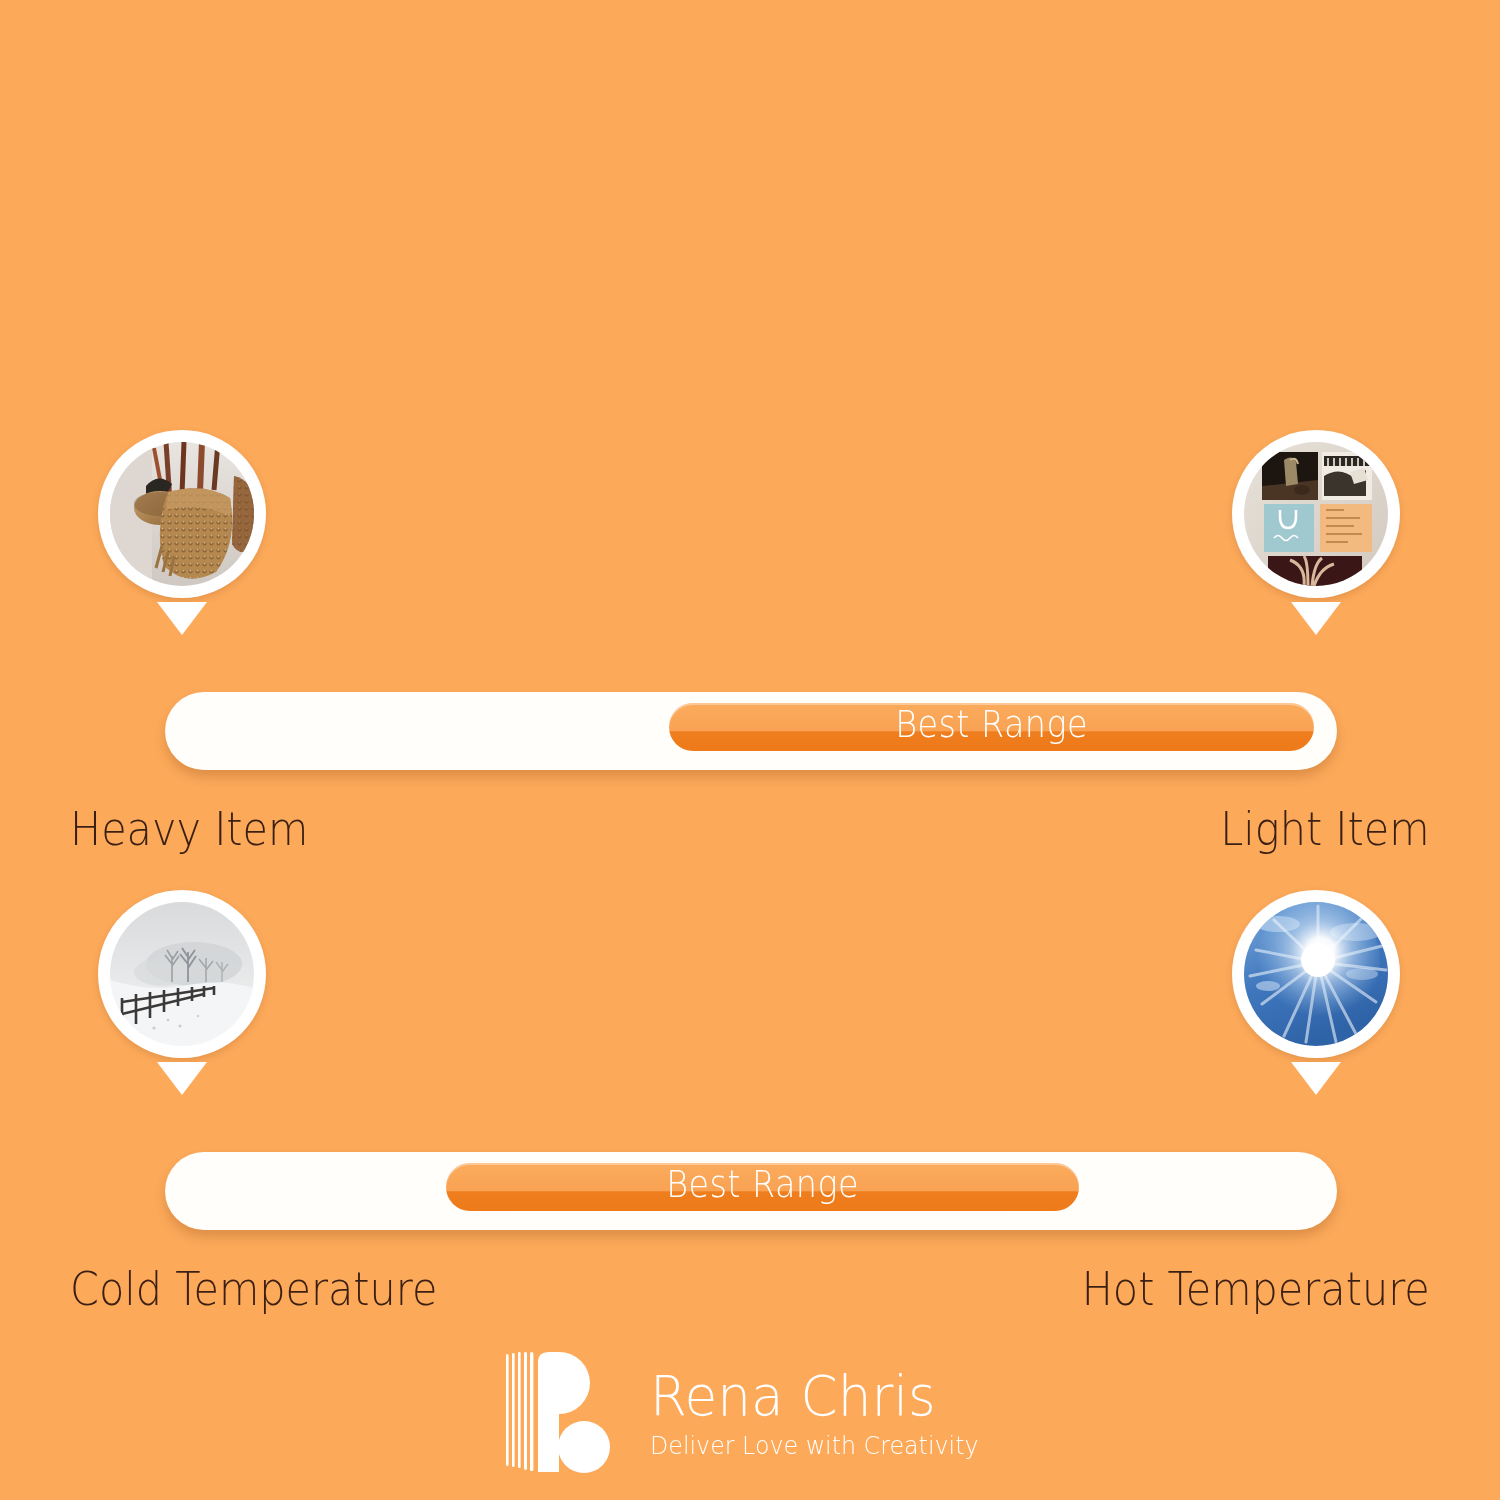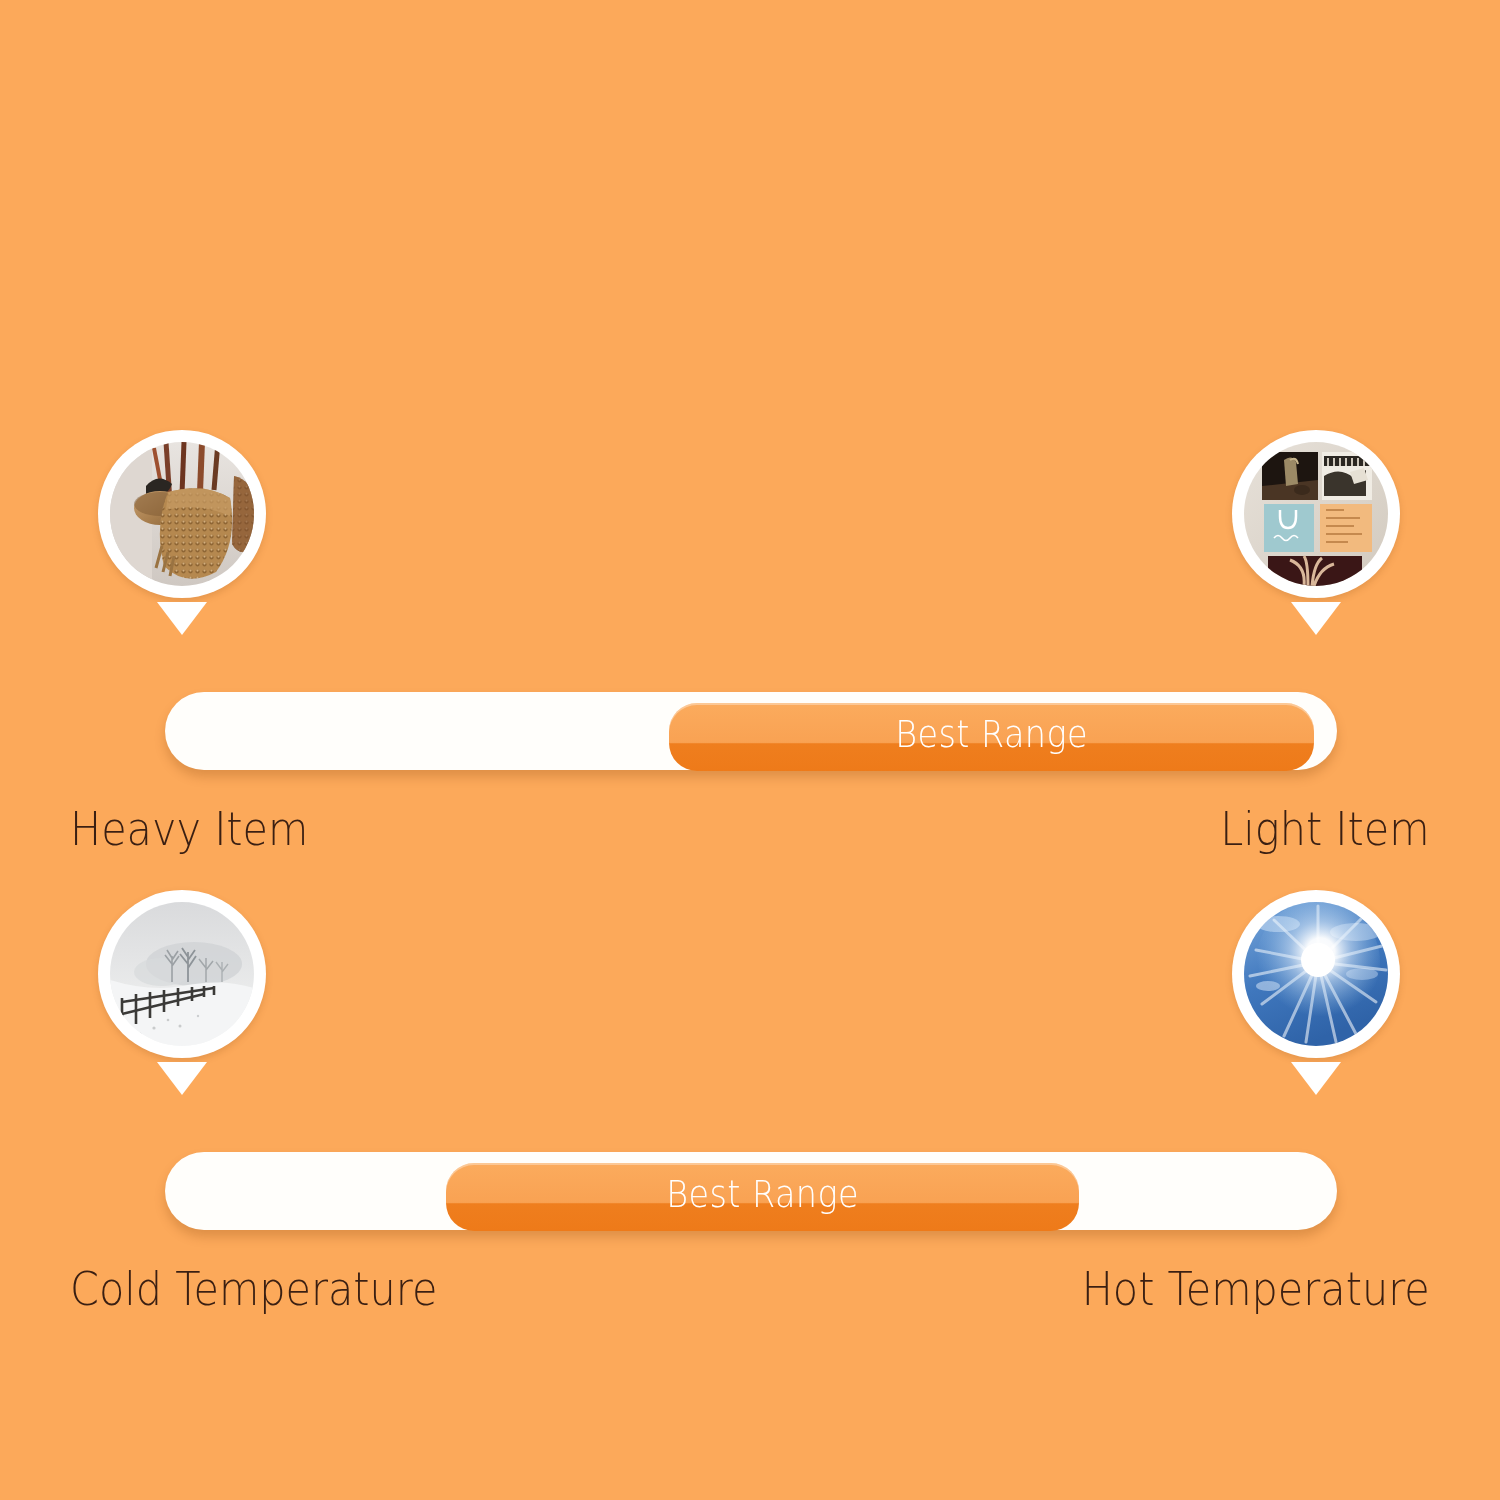--- a/index.html
+++ b/index.html
@@ -121,21 +121,21 @@
     border-radius: 39px;
     background: #fffefb;
     box-shadow: 0 7px 11px rgba(120, 55, 5, 0.22);
   }
   #slider-load { top: 262px; }
   #slider-temp { top: 262px; }
 
   .slider-fill {
     position: absolute;
     top: 11px;
-    height: 68px;
+    height: 48px;
     border-radius: 28px;
     background: linear-gradient(180deg, #fbab5d 0%, #f9a253 58%, #ef7e1e 60%, #ee7a19 100%);
     box-shadow: inset 0 2px 0 rgba(255,255,255,0.35);
     display: flex;
     align-items: center;
     justify-content: center;
   }
   .fill-label {
     font-family: "DejaVu Sans", sans-serif;
     font-weight: 300;
@@ -389,14 +389,36 @@
     <div class="slider" id="slider-temp">
       <div class="slider-fill" style="left:24%; width:54%;">
         <span class="fill-label">Best Range</span>
       </div>
     </div>
 
     <div class="end-label left" id="lbl-cold">Cold Temperature</div>
     <div class="end-label right" id="lbl-hot">Hot Temperature</div>
   </div>
 
+  <div class="brand">
+    <svg class="brand-mark" viewBox="0 0 120 122">
+
+      <g fill="#ffffff">
+        <rect x="2" y="2" width="2.6" height="112" rx="1.3"></rect>
+        <rect x="8" y="1" width="2.6" height="114" rx="1.3"></rect>
+        <rect x="14" y="0" width="2.6" height="116" rx="1.3"></rect>
+        <rect x="20" y="0" width="3.0" height="118" rx="1.4"></rect>
+        <rect x="26" y="0" width="3.4" height="119" rx="1.6"></rect>
+      </g>
+
+      <path d="M34 10 q0 -10 11 -10 l10 0 0 120 -21 0 z" fill="#ffffff"></path>
+
+      <path d="M55 0 a31 31 0 0 1 0 62 z" fill="#ffffff"></path>
+
+      <circle cx="80" cy="95" r="26" fill="#ffffff"></circle>
+    </svg>
+    <div class="brand-text">
+      <div class="brand-name">Rena Chris</div>
+      <div class="brand-tagline">Deliver Love with Creativity</div>
+    </div>
+  </div>
 
 </div>
 
 </body></html>

